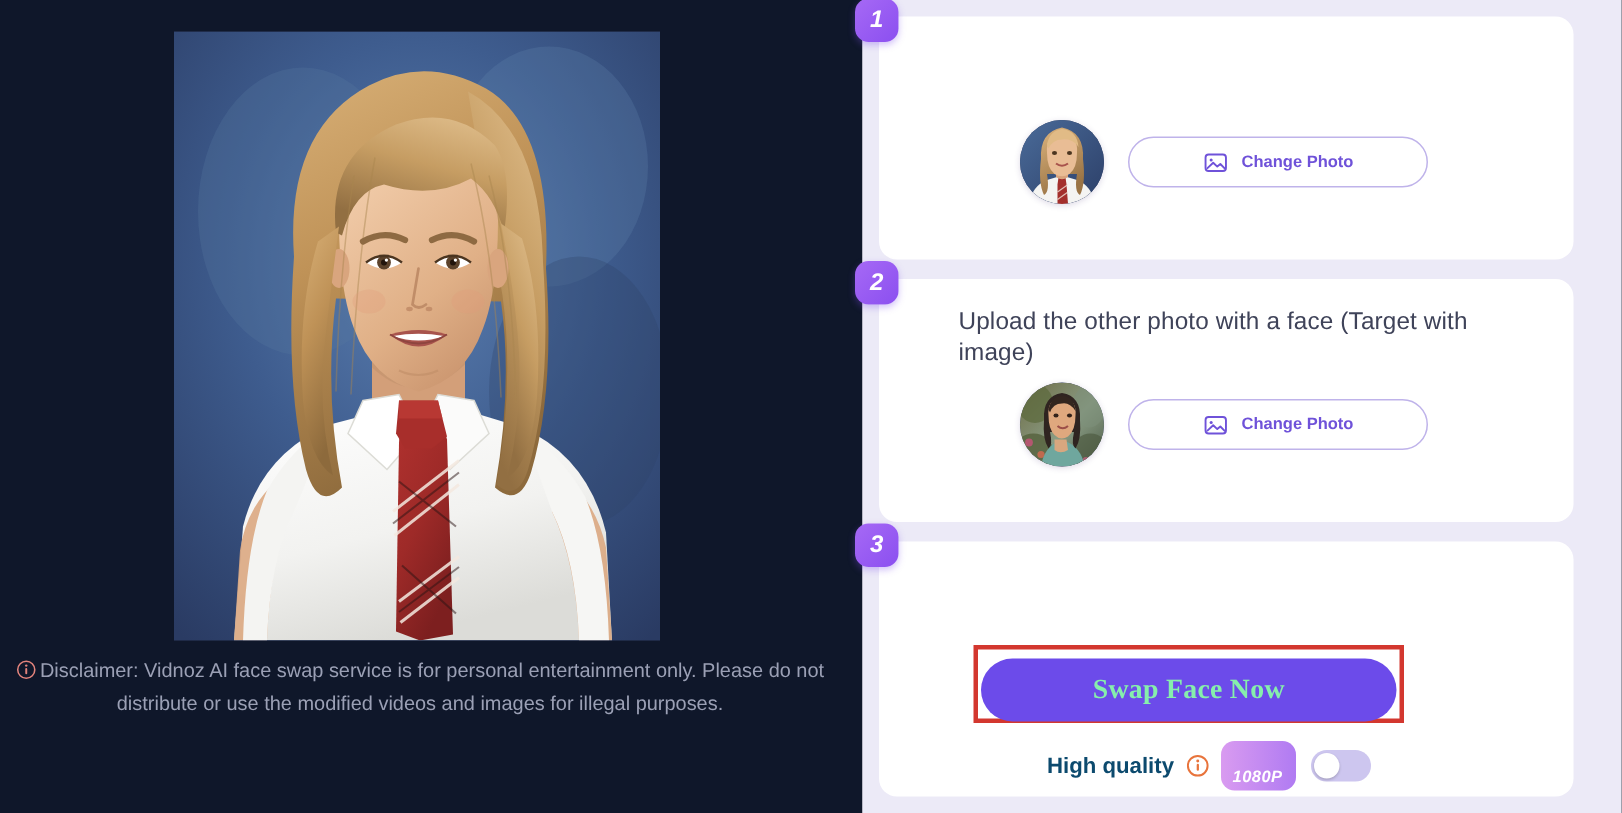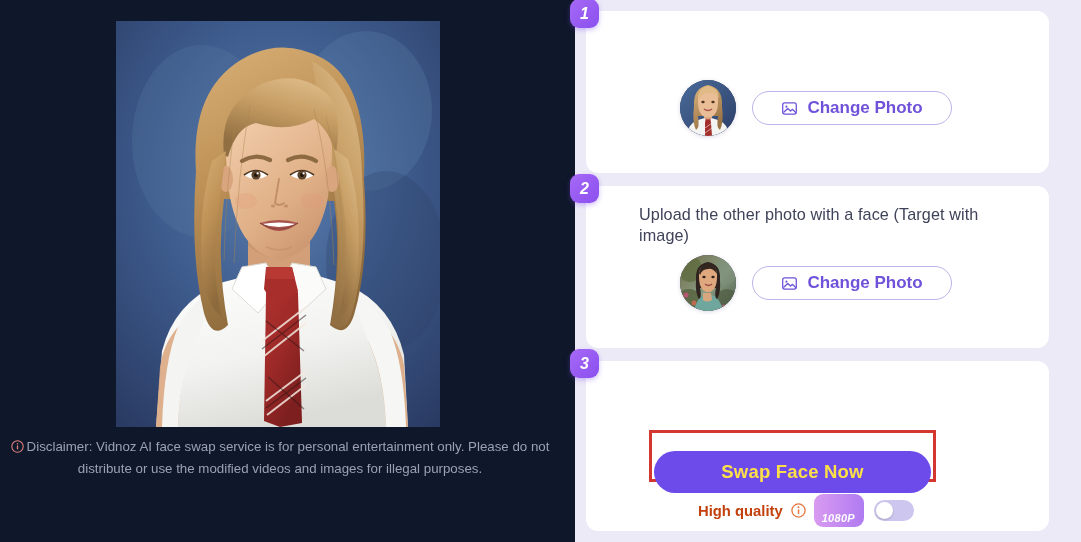--- a/index.html
+++ b/index.html
@@ -138,21 +138,21 @@
   }
   .thumb svg { display: block; width: 100%; height: 100%; }
 
   .change-photo-btn {
     width: 200px;
     height: 34px;
     border-radius: 17px;
     border: 1.4px solid #bfb3ea;
     background: #ffffff;
     color: #6f52d9;
-    font-size: 17px;
+    font-size: 11px;
     font-weight: 600;
     display: flex;
     align-items: center;
     justify-content: center;
     gap: 9px;
     cursor: pointer;
     box-sizing: border-box;
     font-family: "Liberation Sans", sans-serif;
     text-align: center;
   }
@@ -165,47 +165,47 @@
     top: 69px;
     width: 287px;
     height: 52px;
     border: 3px solid #d3372f;
     box-sizing: border-box;
     background: #ffffff;
   }
   .swap-btn {
     position: absolute;
     left: 68px;
-    top: 90px;
+    top: 78px;
     width: 277px;
     height: 42px;
     border: none;
     border-radius: 21px;
     background: #6c4bea;
-    color: #fde047;
+    color: #86efac;
     font-size: 18.5px;
     font-weight: 700;
     letter-spacing: 0.2px;
     cursor: pointer;
-    font-family: Liberation Sans, sans-serif;
+    font-family: Liberation Serif, serif;
     z-index: 3;
   }
 
   .quality-row {
     position: absolute;
     left: 112px;
     top: 133px;
     display: flex;
     align-items: center;
     gap: 8px;
   }
   .quality-label {
     font-size: 14.8px;
     font-weight: 700;
-    color: #c2410c;
+    color: #0c4a6e;
   }
   .badge-1080 {
     background: linear-gradient(90deg, #d99bf0 0%, #b07bf2 100%);
     color: #ffffff;
     font-size: 11px;
     font-weight: 700;
     font-style: italic;
     border-radius: 9px;
     padding: 19px 9px 3px 8px;
     letter-spacing: 0.3px;

